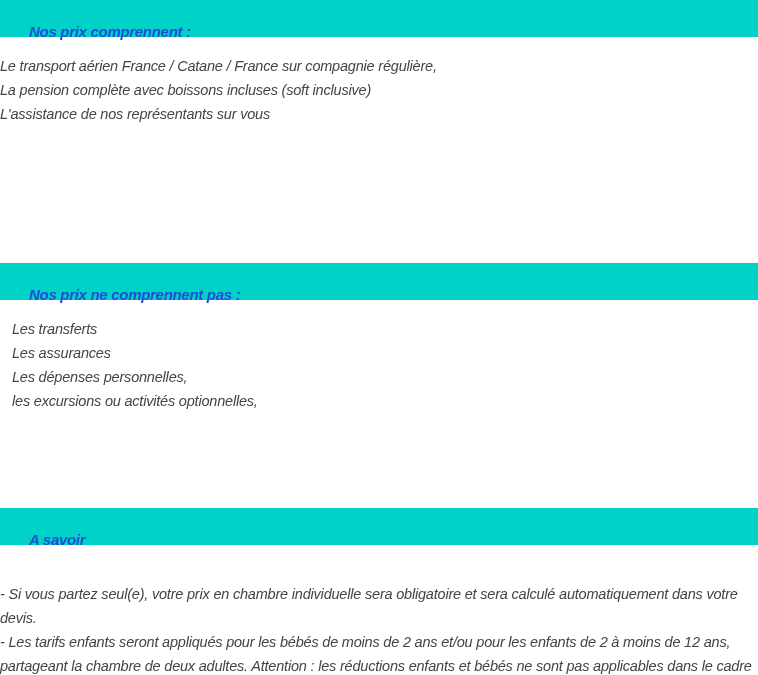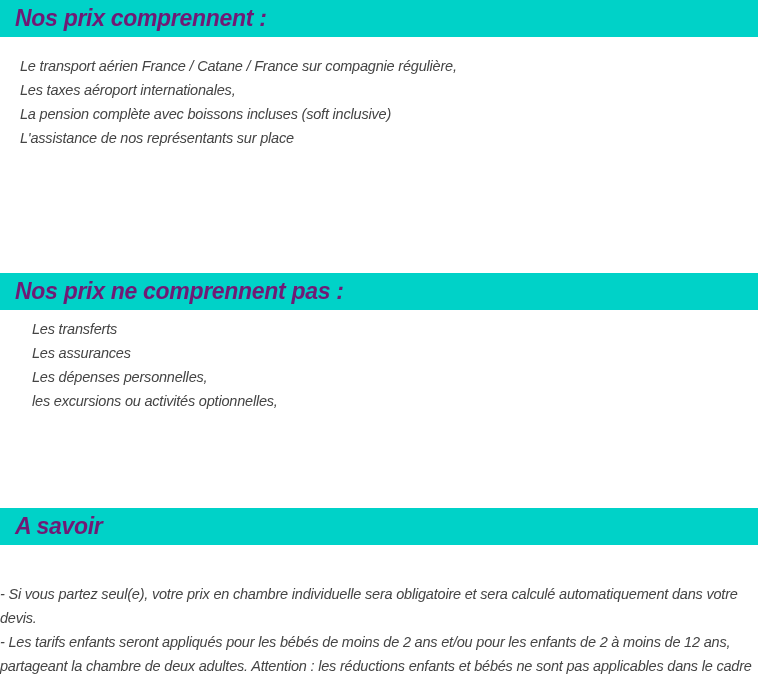--- a/index.html
+++ b/index.html
@@ -18,63 +18,61 @@
       position: absolute;
       left: 0;
       width: 758px;
       height: 37px;
       background: #00D2C8;
     }
     .section-title {
       position: absolute;
       left: 15px;
       top: 3px;
-      margin: 0;
-      color: #701a75;
+      margin: 14px;
+      color: #1d4ed8;
       font-style: italic;
       font-weight: bold;
-      font-size: 23px;
+      font-size: 15px;
       line-height: 30px;
       letter-spacing: -0.3px;
       white-space: nowrap;
     }
     .section-body {
       position: absolute;
       left: 0;
       width: 758px;
       color: #444444;
       font-style: italic;
       font-size: 14.5px;
       line-height: 24px;
       letter-spacing: -0.2px;
     }
     .line {
       display: block;
       white-space: nowrap;
-      padding-left: 20px;
     }
     .para {
       display: block;
       white-space: normal;
     }
   </style>
 </head>
 <body>
 
 <div class="section-bar" style="top:0px;">
   <h2 class="section-title">Nos prix comprennent :</h2>
 </div>
 <div class="section-body" style="top:54px;">
   <span class="line">Le transport aérien France / Catane / France sur compagnie régulière,</span>
-  <span class="line">Les taxes aéroport internationales,</span>
   <span class="line">La pension complète avec boissons incluses (soft inclusive)</span>
-  <span class="line">L'assistance de nos représentants sur place</span>
+  <span class="line">L'assistance de nos représentants sur vous</span>
 </div>
 
-<div class="section-bar" style="top:273px;">
+<div class="section-bar" style="top:263px;">
   <h2 class="section-title">Nos prix ne comprennent pas :</h2>
 </div>
 <div class="section-body" style="top:317px;margin-left:12px;">
   <span class="line">Les transferts</span>
   <span class="line">Les assurances</span>
   <span class="line">Les dépenses personnelles,</span>
   <span class="line">les excursions ou activités optionnelles,</span>
 </div>
 
 <div class="section-bar" style="top:508px;">

